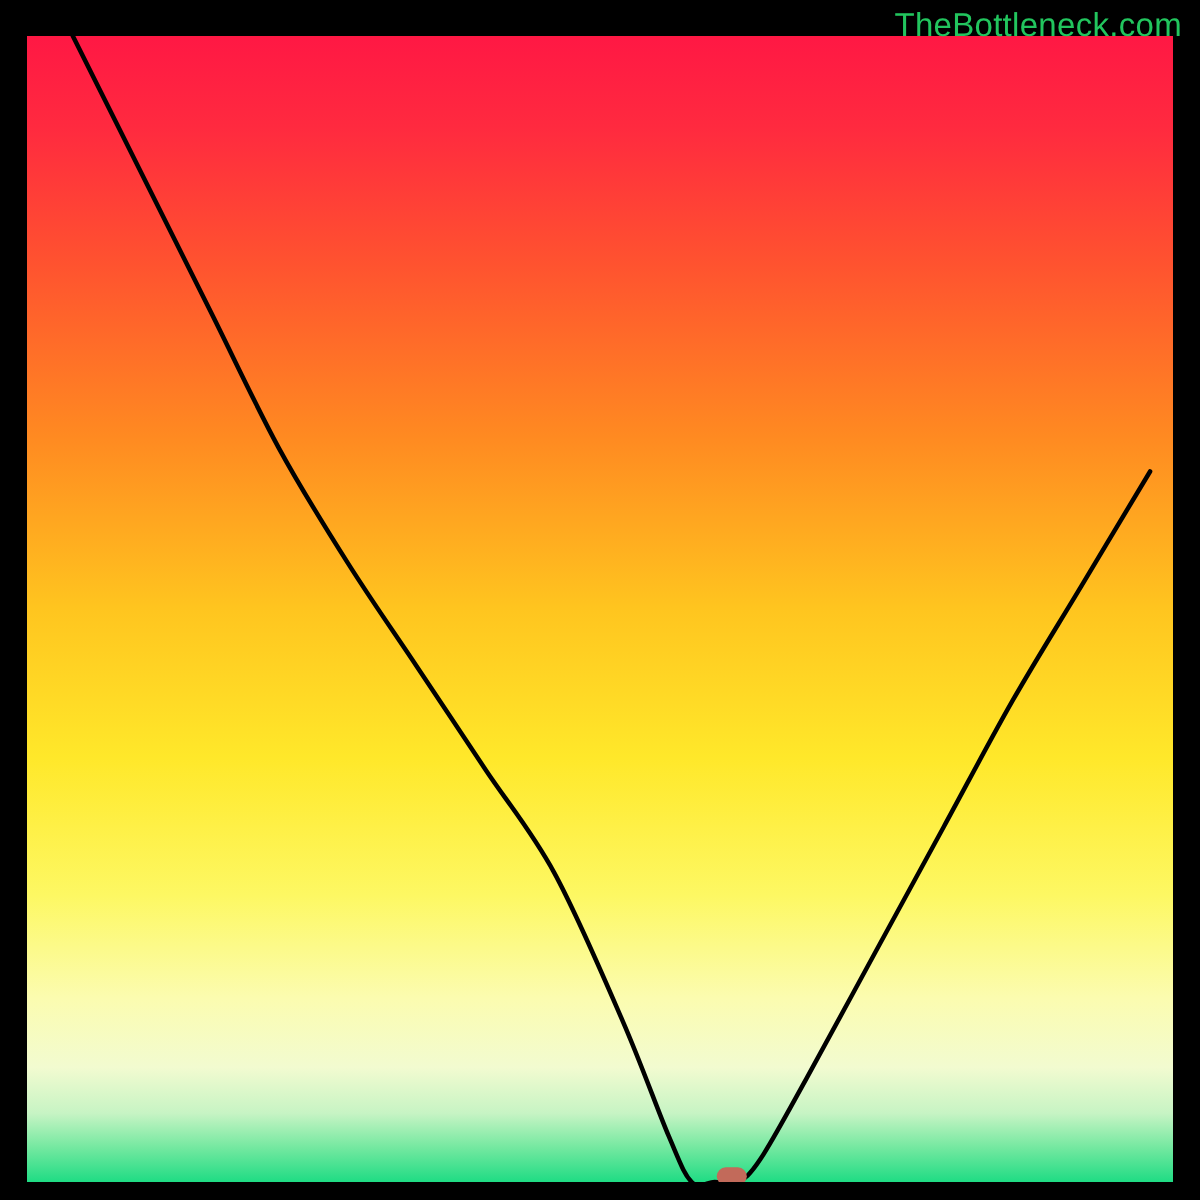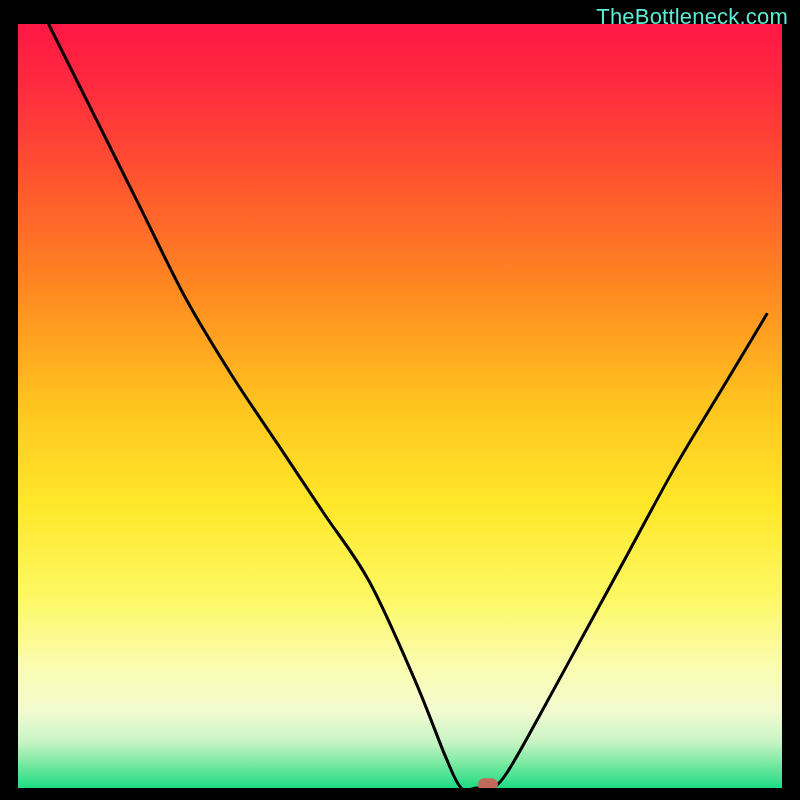--- a/index.html
+++ b/index.html
@@ -14,21 +14,21 @@
   .container {
     position: relative;
     width: 800px;
     height: 800px;
     background: #000;
   }
   .watermark {
     position: absolute;
     top: 4px;
     right: 12px;
-    color: #5eead4;
+    color: #22c55e;
     font-size: 22px;
     font-weight: 500;
     letter-spacing: 0.2px;
     z-index: 10;
     text-align: right;
   }
   .plot-area {
     position: absolute;
     left: 18px;
     top: 24px;

